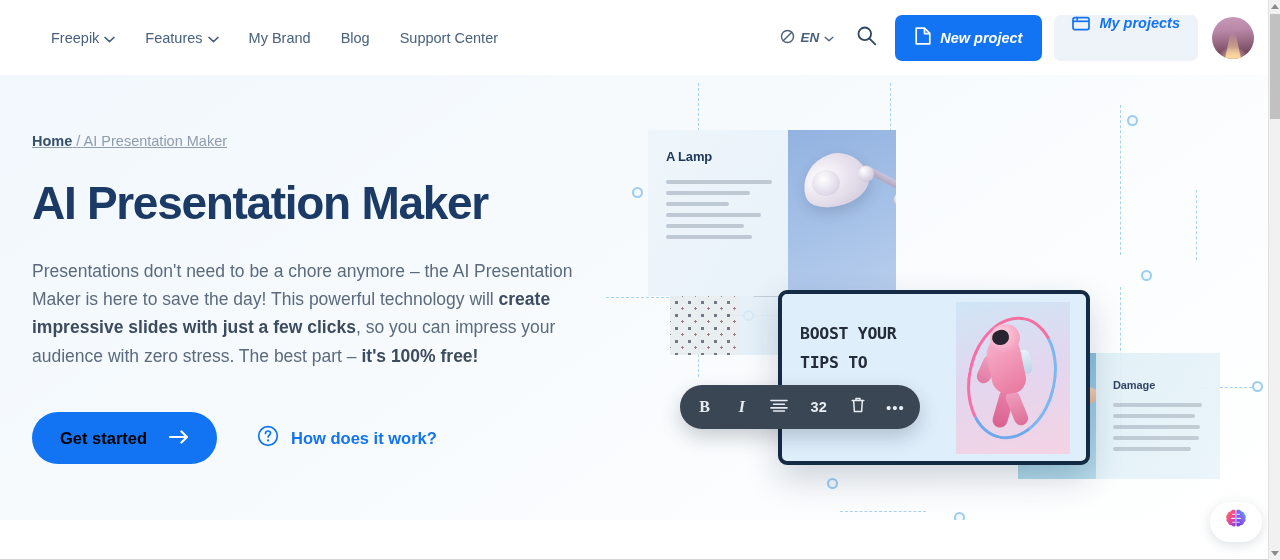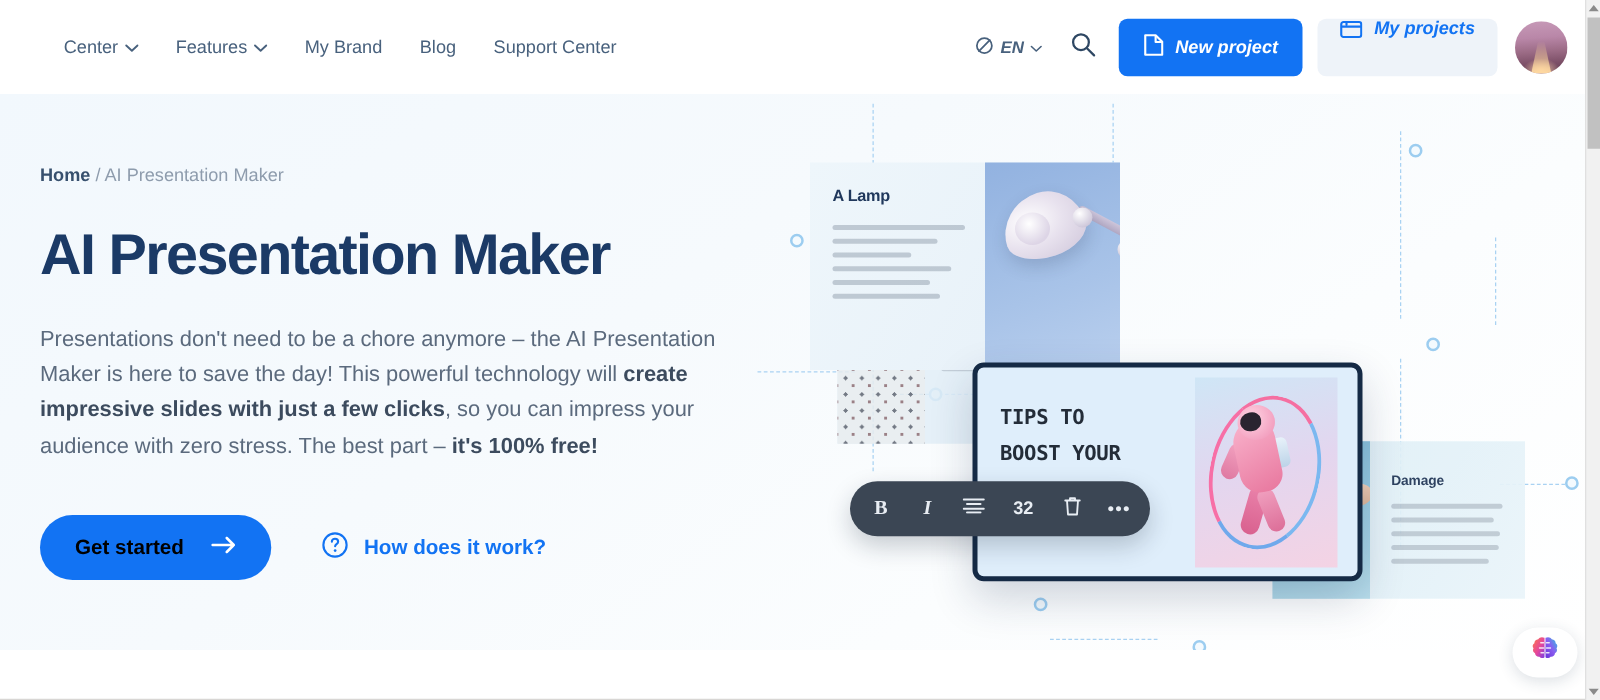--- a/index.html
+++ b/index.html
@@ -60,21 +60,21 @@
     clip-path: polygon(35% 0, 65% 0, 100% 100%, 0 100%);
   }
 
   
   .hero {
     position:absolute; top:75px; left:0; width:1268px; height:445px;
     background: linear-gradient(145deg, #f2f8fd 0%, #f6fafd 40%, #fbfdfe 70%, #ffffff 100%);
     overflow:hidden;
   }
   .hero-left { position:absolute; left:32px; top:58px; width:610px; }
-  .crumb { font-size: 14.5px; color:#8e9cad; margin-bottom: 30px; }
+  .crumb { font-size: 14.5px; color:#8e9cad; margin-bottom: 30px; text-decoration: underline; }
   .crumb b { color:#37506e; font-weight:700; }
   h1.title {
     font-size: 46px; line-height:1.08; color:#1b3a66; font-weight:800;
     letter-spacing:-1.3px; margin-bottom: 28px;
   }
   p.lede {
     font-size: 17.5px; line-height: 1.62; color:#5b6a7d; max-width: 578px;
   }
   p.lede b { color:#3c4b5e; font-weight:700; }
   .cta-row { display:flex; align-items:center; margin-top: 42px; }
@@ -201,21 +201,21 @@
 </head>
 <body>
 
 <div class="viewport">
 
   <div class="header">
 
 
     <nav class="nav">
       <div class="nav-item">
-        <span>Center</span>
+        <span>Freepik</span>
         <span class="chev">
           <svg width="11" height="7" viewBox="0 0 11 7">
               <path d="M1 1.4L5.5 5.6 10 1.4" fill="none" stroke="#48617d" stroke-width="1.5" stroke-linecap="round" stroke-linejoin="round"></path>
             </svg>
         </span>
       </div>
       <div class="nav-item">
         <span>Features</span>
         <span class="chev">
           <svg width="11" height="7" viewBox="0 0 11 7">
@@ -383,22 +383,22 @@
           <div class="blurline" style="width:94%; margin-top:12px;"></div>
           <div class="blurline" style="width:86%;"></div>
           <div class="blurline" style="width:92%;"></div>
           <div class="blurline" style="width:90%;"></div>
           <div class="blurline" style="width:82%;"></div>
         </div>
       </div>
 
       <div class="card slide">
         <div class="slide-text">
+          <div>BOOST YOUR</div>
           <div>TIPS TO</div>
-          <div>BOOST YOUR</div>
           <div>INSTAGRAM</div>
           <div>PROFILE</div>
         </div>
         <div class="slide-img">
           <div class="ring"></div>
           <div class="astro-pack"></div>
           <div class="astro-arm"></div>
           <div class="astro-leg1"></div>
           <div class="astro-leg2"></div>
           <div class="astro-body"></div>

